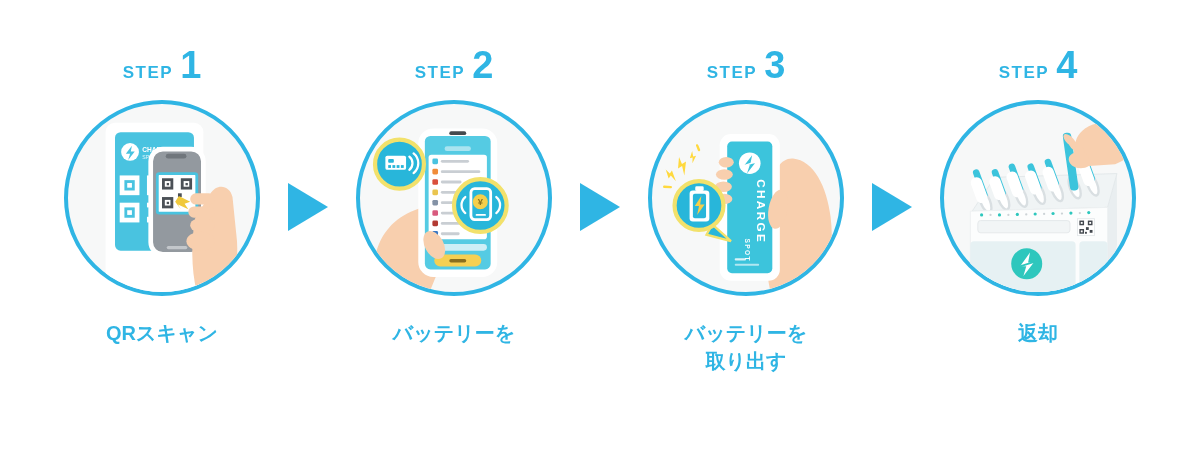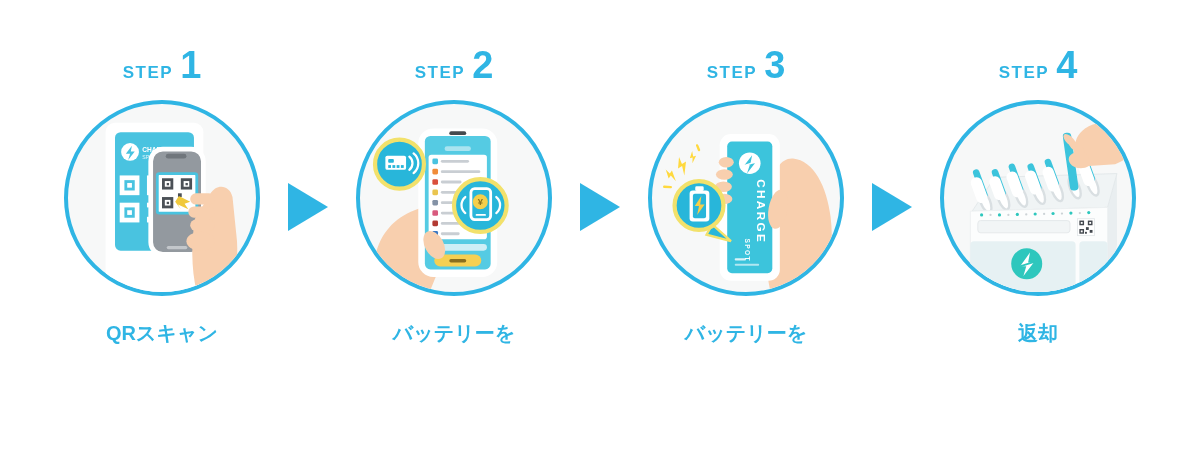--- a/index.html
+++ b/index.html
@@ -239,20 +239,21 @@
               <rect x="46" y="87.5" width="9" height="5" rx="1.5" fill="#ffffff"></rect>
               <rect x="40" y="92" width="21" height="33" rx="3.5" fill="#ffffff"></rect>
               <rect x="43.5" y="95.5" width="14" height="26" rx="2" fill="#28b6da"></rect>
               <path d="M52.5 98 L45.5 108.5 H50 L48 118 L56 107 H51.3 Z" fill="#f5cf4a"></path>
             </g>
           </g>
         </svg>
       </div>
       <div class="caption">
         <span class="caption-line">バッテリーを</span>
+        <span class="caption-line">取り出す</span>
       </div>
     </div>
 
     <div class="arrow-cell">
       <div class="arrow"></div>
     </div>
 
     <div class="step">
       <div class="step-header">
         <span class="step-word">STEP</span>

